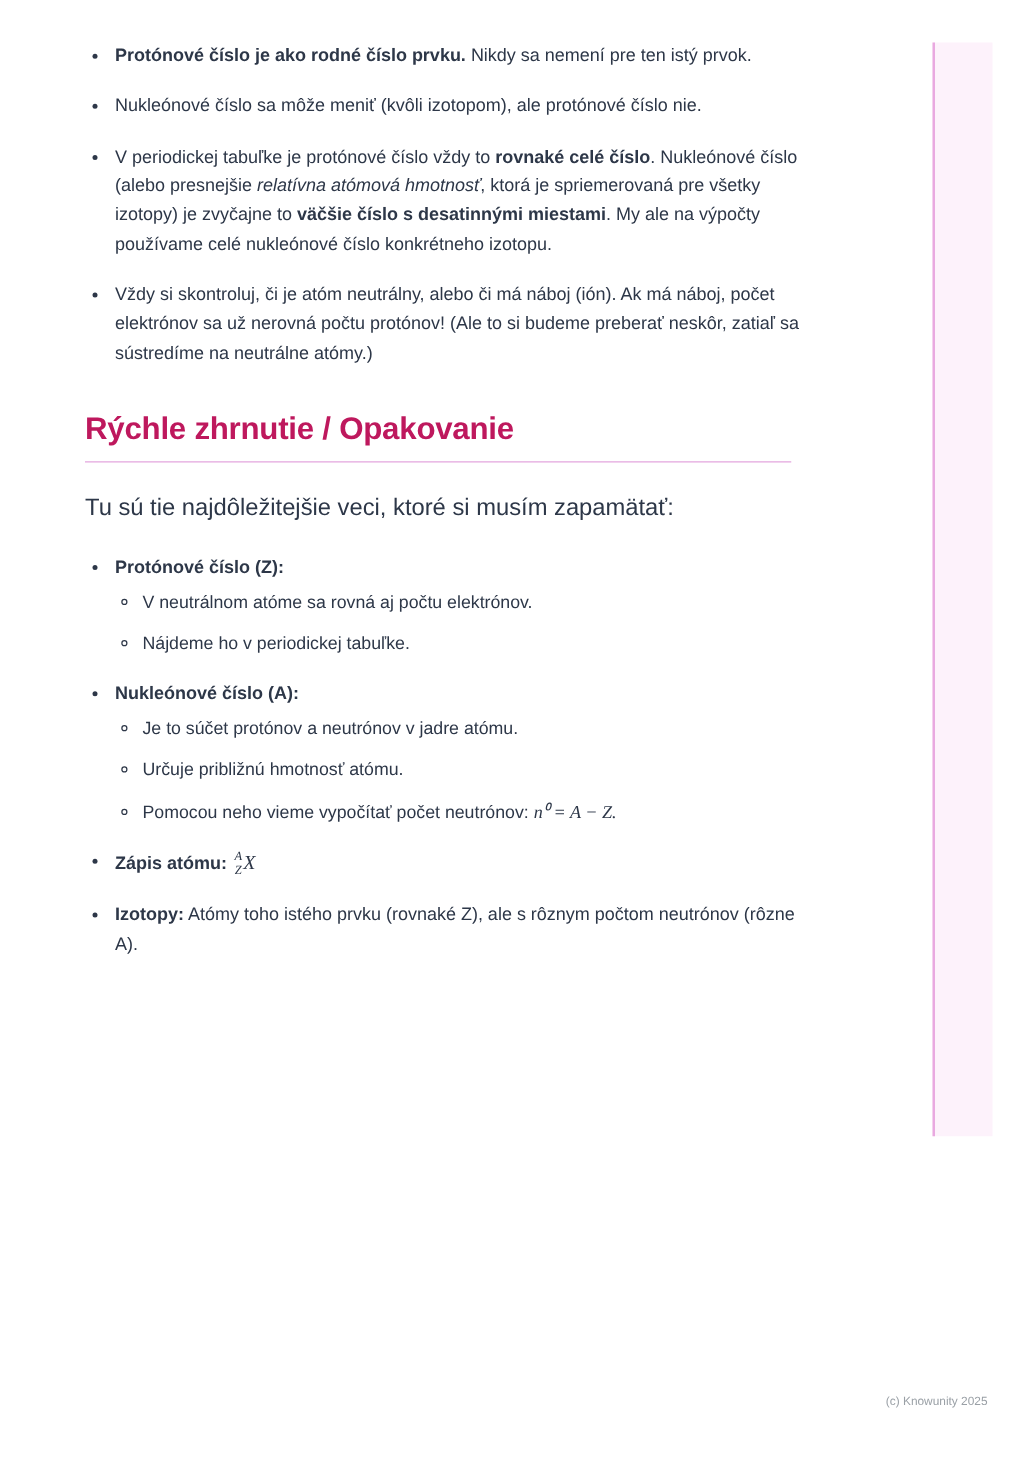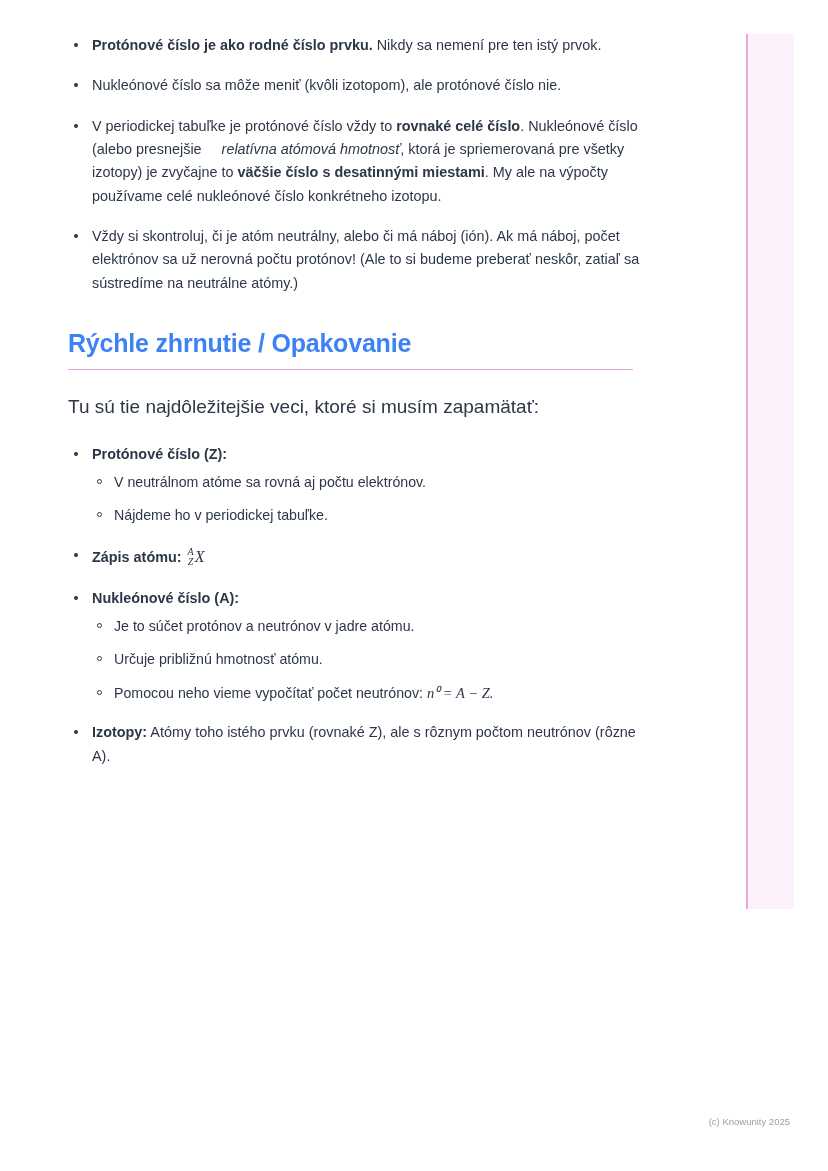--- a/index.html
+++ b/index.html
@@ -78,27 +78,27 @@
     left: 5px;
     top: 7px;
     width: 5px;
     height: 5px;
     border-radius: 50%;
     border: 1px solid #2d3748;
     background: transparent;
     box-sizing: border-box;
   }
   b, .b { font-weight: bold; }
-  i, .i { font-style: italic; margin-left: 16px; }
+  i, .i { font-style: italic; }
 
   h2.section-title {
     margin: 34px 0 0 0;
     font-size: 25px;
     font-weight: bold;
-    color: #3b82f6;
+    color: #be185d;
     letter-spacing: -0.2px;
   }
   .title-rule {
     margin-top: 11px;
     height: 1.5px;
     width: 565px;
     background: #e3a6de;
   }
   .intro-line {
     margin: 22px 0 20px 0;
@@ -178,34 +178,34 @@
 
       <li>
         <span class="group-head">Protónové číslo (Z):</span>
         <ul class="lvl2">
           <li>V neutrálnom atóme sa rovná aj počtu elektrónov.</li>
           <li>Nájdeme ho v periodickej tabuľke.</li>
         </ul>
       </li>
 
       <li>
-        <span class="group-head">Zápis atómu:</span>
-        <span class="frac"><span>A</span><span>Z</span></span><span class="xsym">X</span>
-      </li>
-
-      <li>
         <span class="group-head">Nukleónové číslo (A):</span>
         <ul class="lvl2">
           <li>Je to súčet protónov a neutrónov v jadre atómu.</li>
           <li>Určuje približnú hmotnosť atómu.</li>
           <li><span>Pomocou neho vieme vypočítať počet neutrónov: </span><span class="math">n⁰ = A − Z.</span></li>
         </ul>
       </li>
 
       <li>
+        <span class="group-head">Zápis atómu:</span>
+        <span class="frac"><span>A</span><span>Z</span></span><span class="xsym">X</span>
+      </li>
+
+      <li>
         <span class="group-head">Izotopy:</span><span> Atómy toho istého prvku (rovnaké Z), ale s rôznym počtom neutrónov (rôzne A).</span>
       </li>
 
     </ul>
 
   </div>
 
   <div class="footer">(c) Knowunity 2025</div>
 
 </div>

